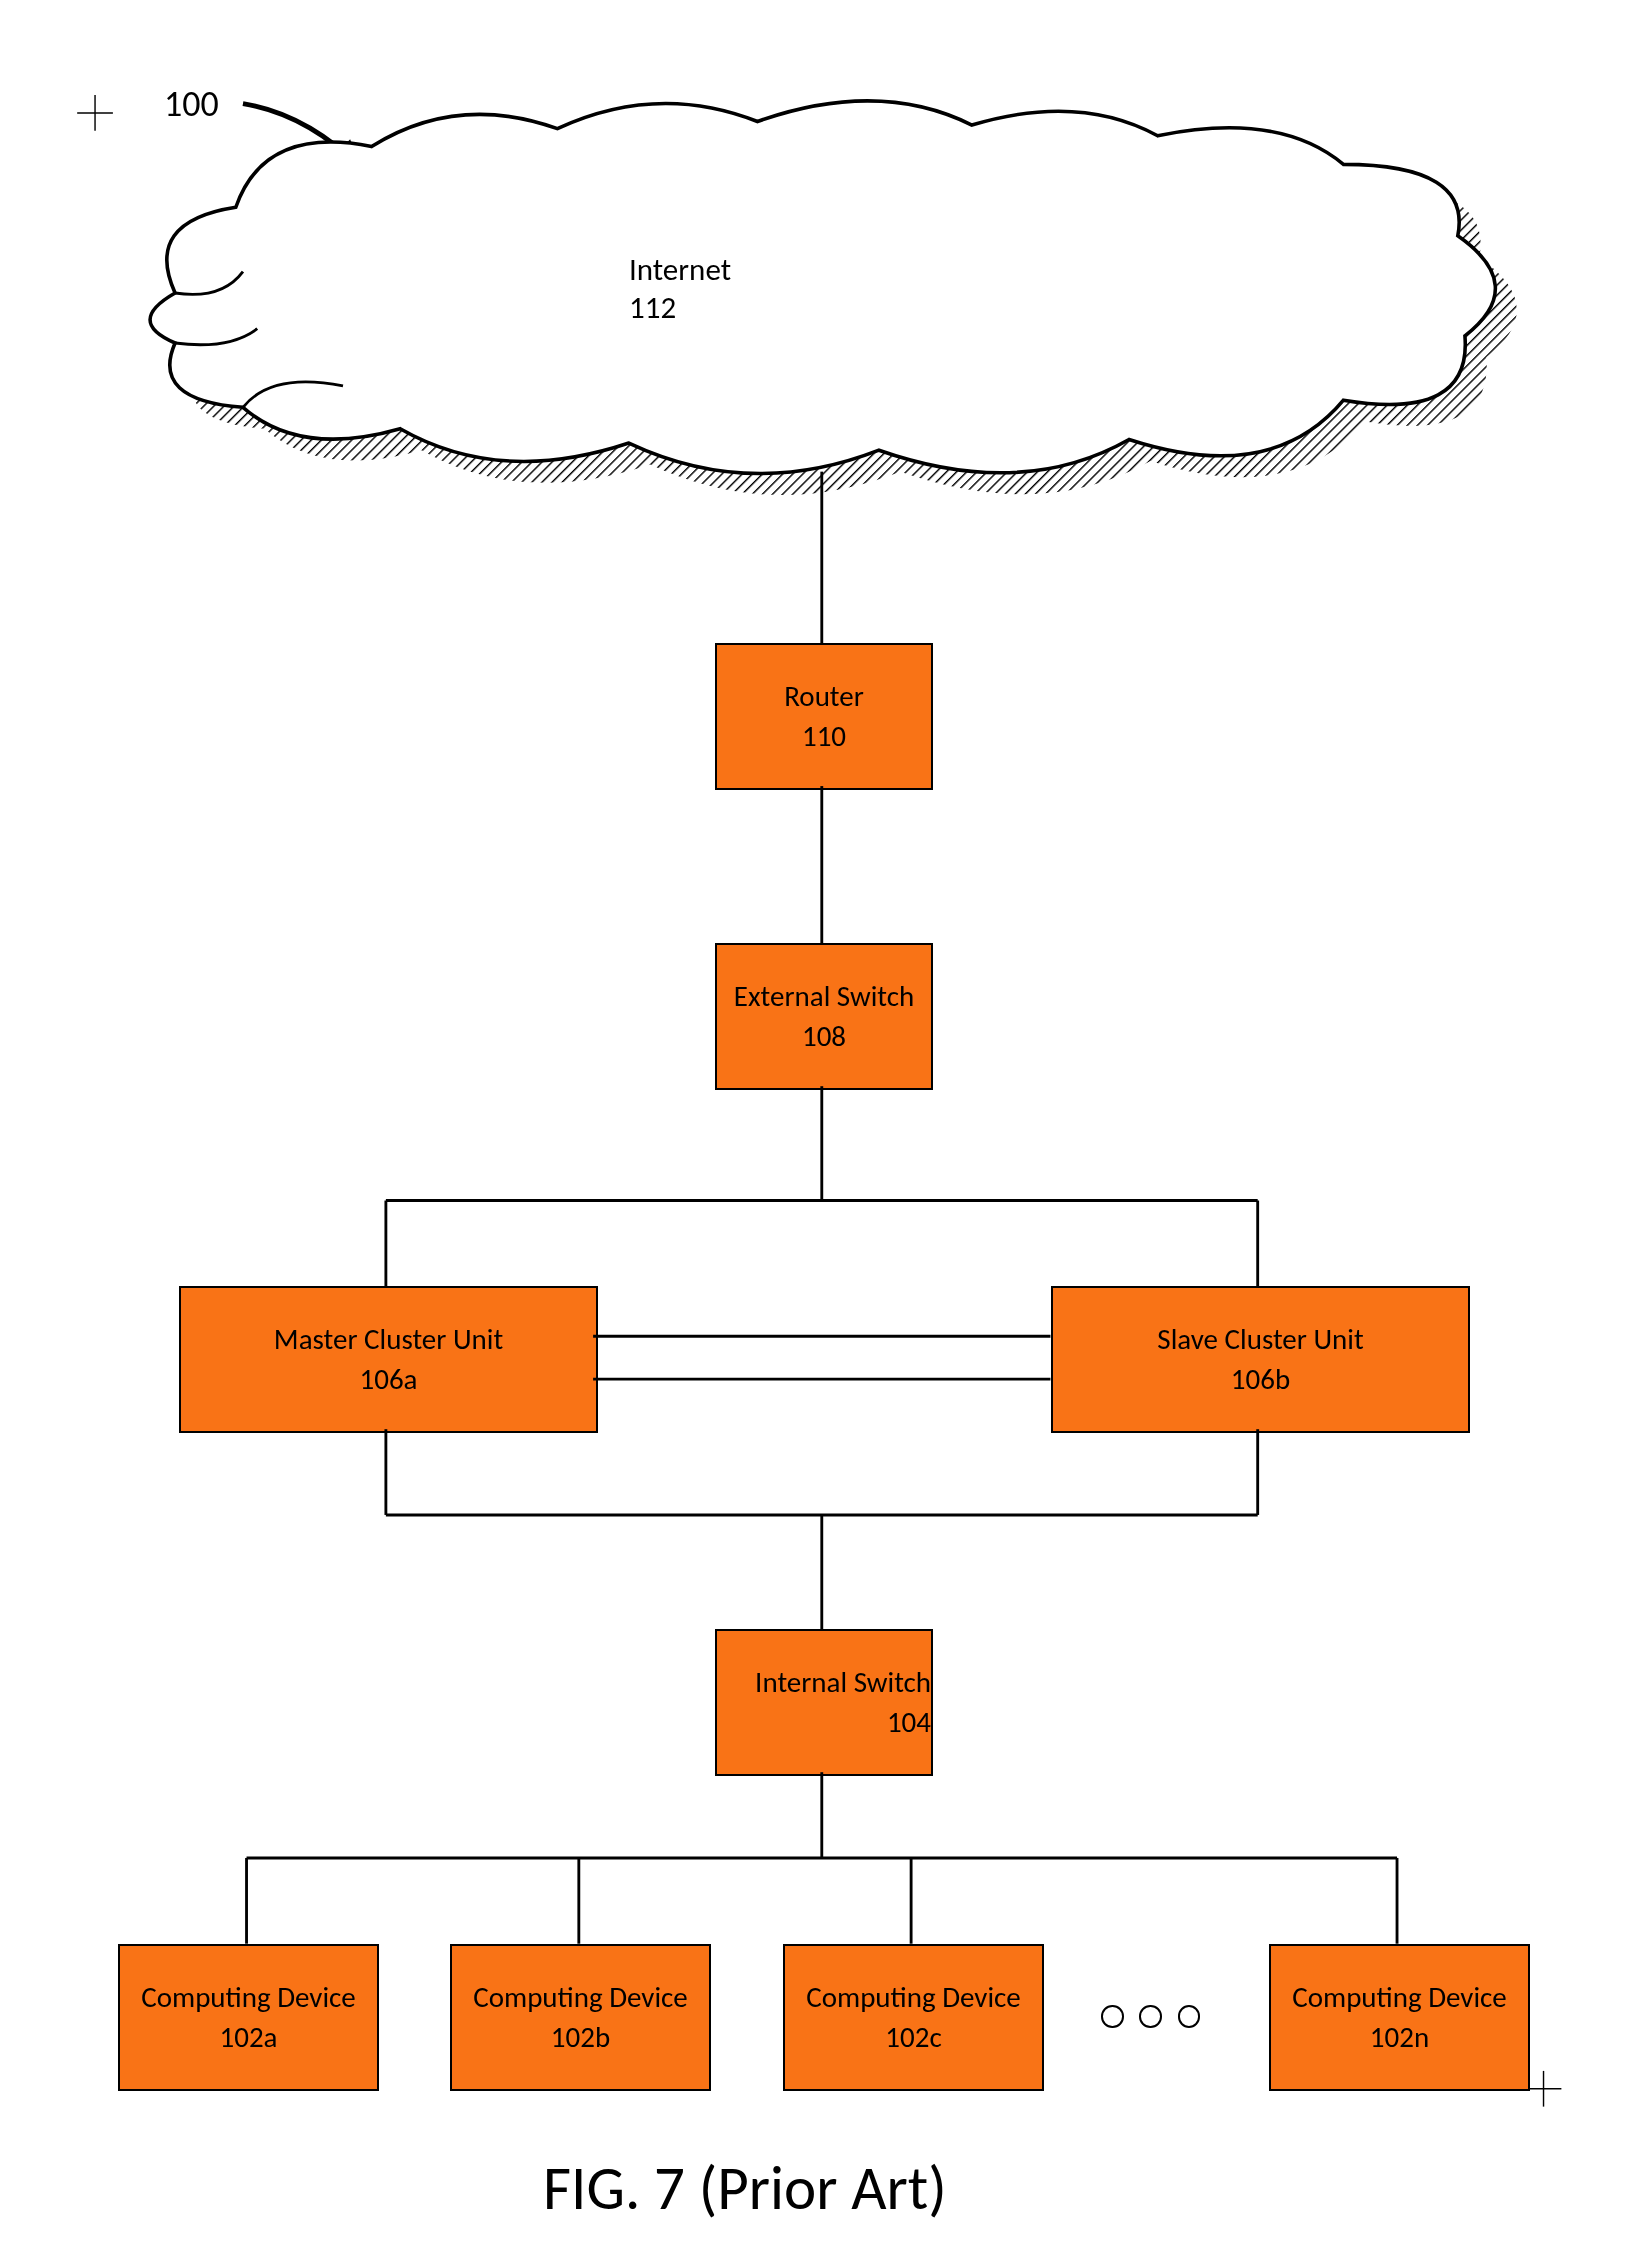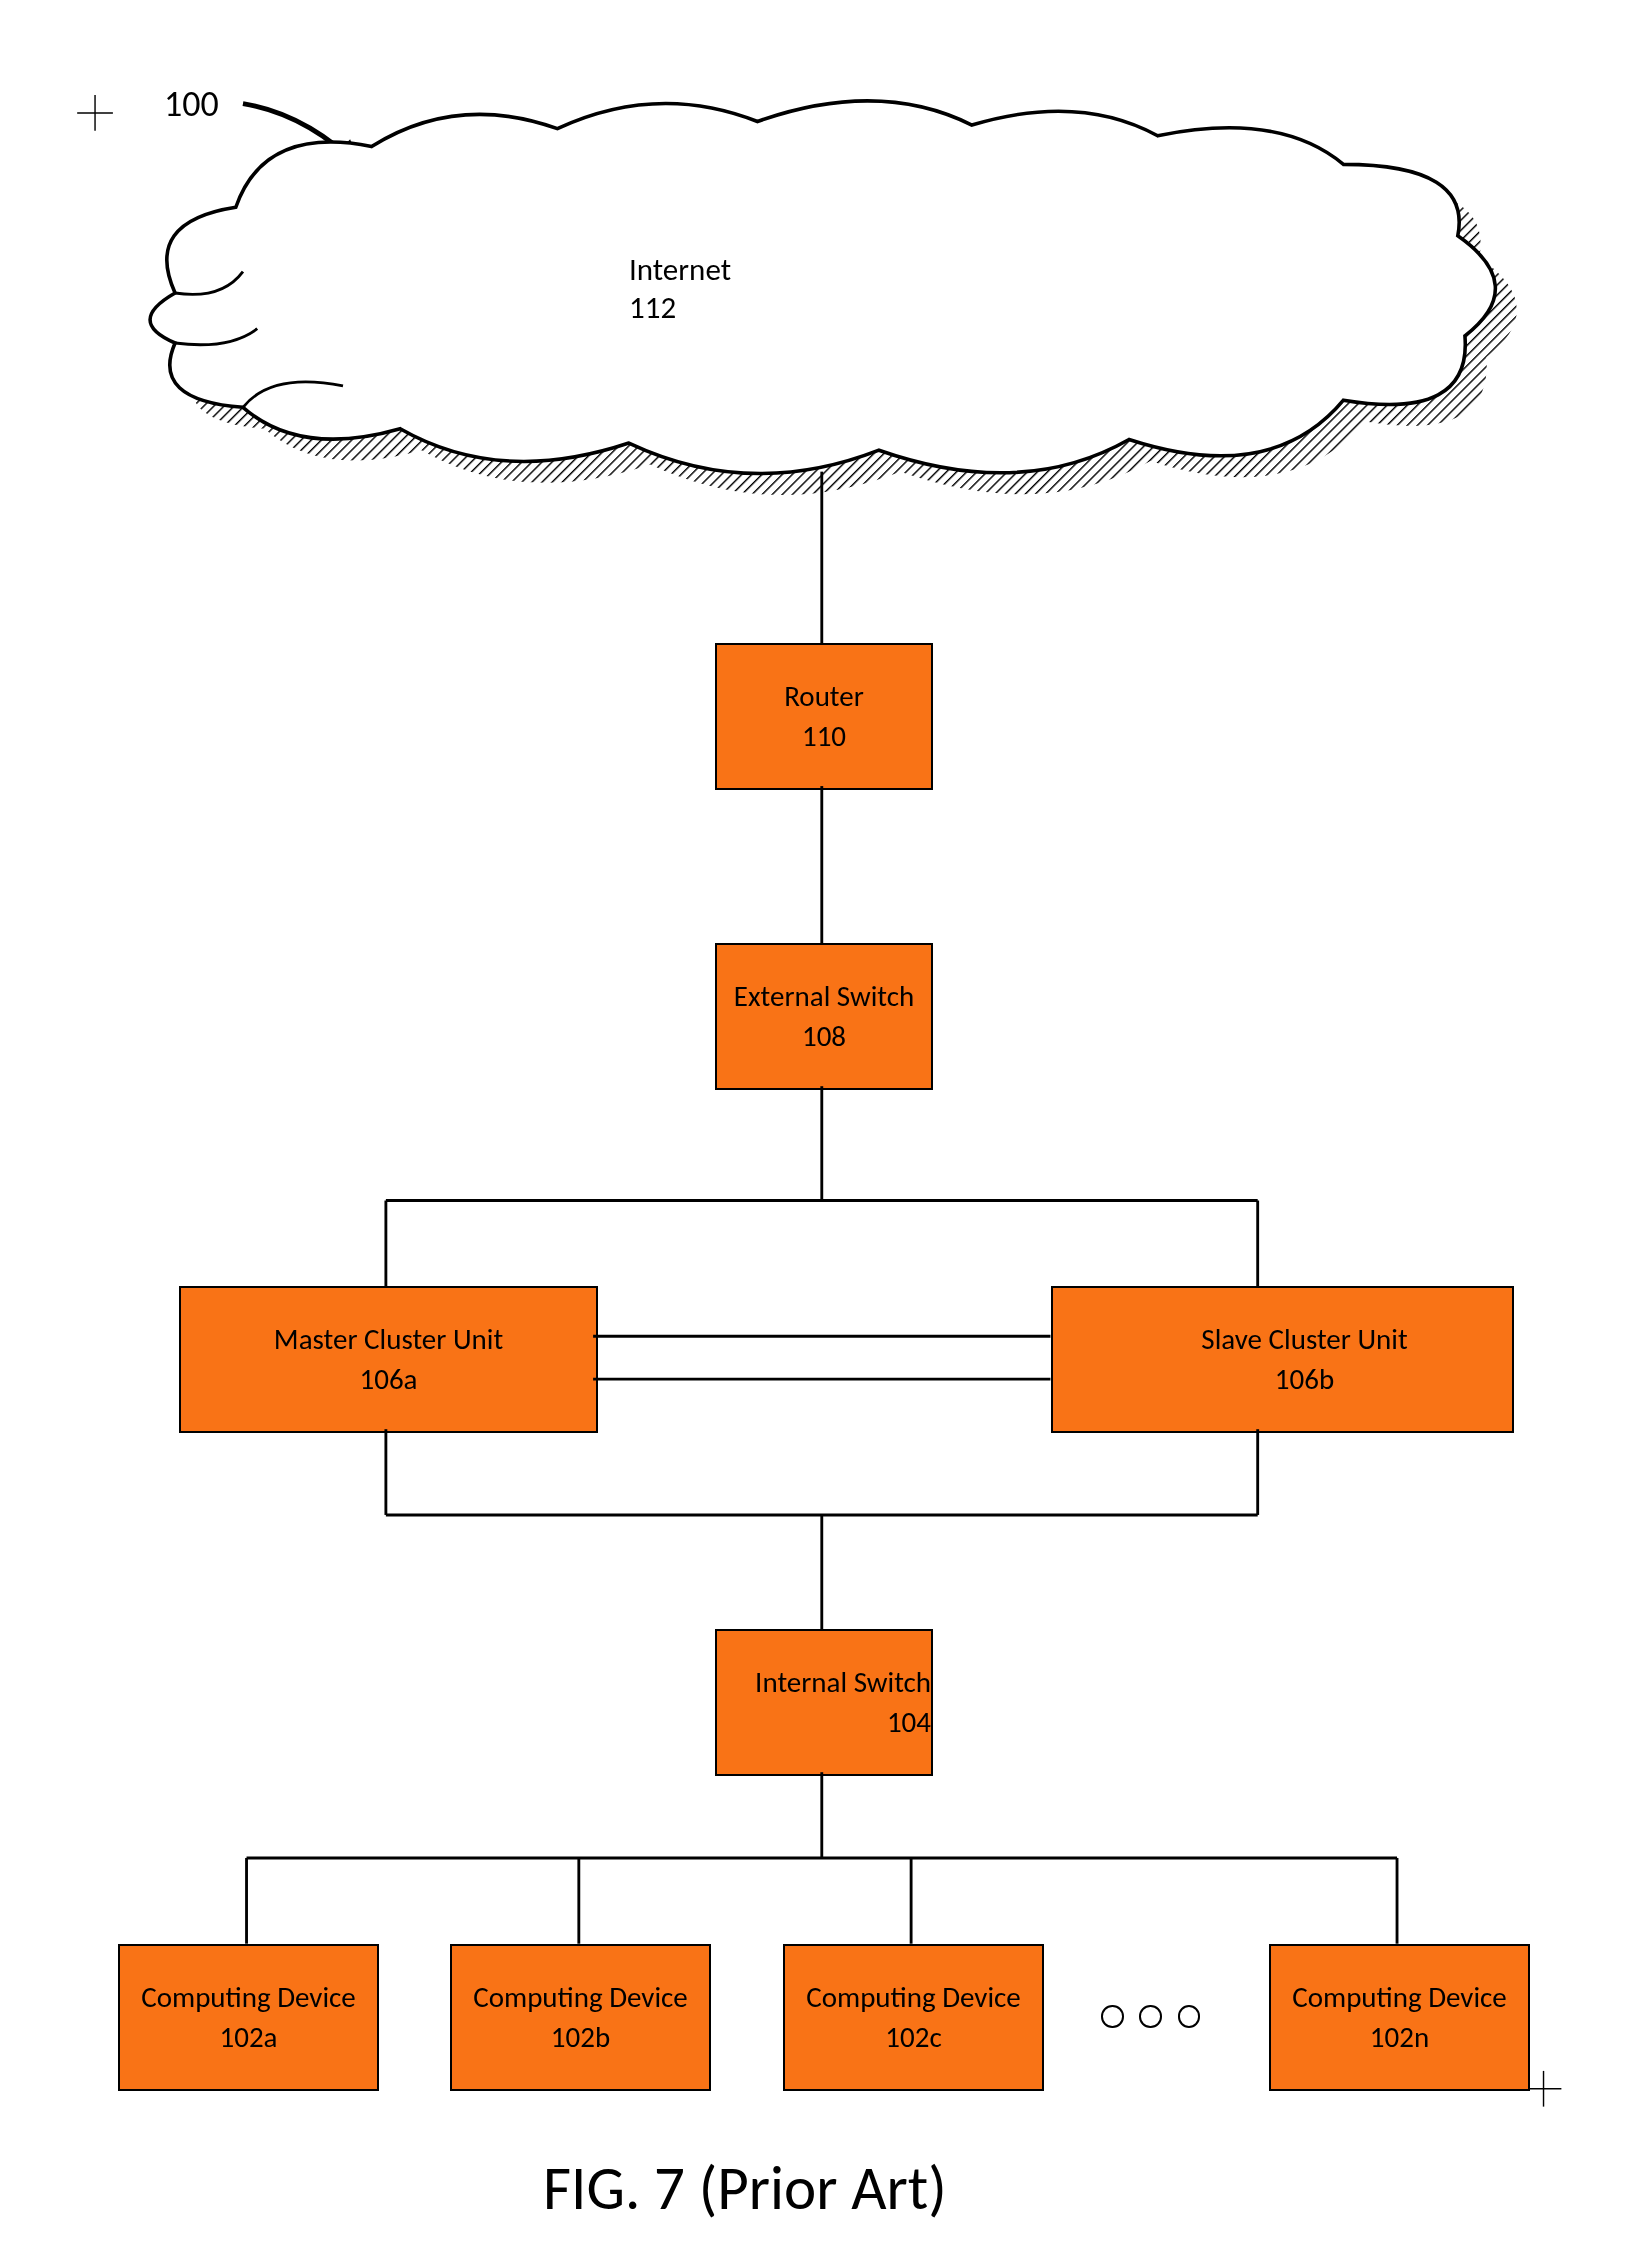--- a/index.html
+++ b/index.html
@@ -156,21 +156,21 @@
     <line x1="540" y1="1680" x2="1760" y2="1680" stroke="#000" stroke-width="4"></line>
     <line x1="540" y1="1680" x2="540" y2="1800" stroke="#000" stroke-width="4"></line>
     <line x1="1760" y1="1680" x2="1760" y2="1800" stroke="#000" stroke-width="4"></line>
   </svg>
 
   <div class="box" style="left:179px; top:1286px; width:415px; height:143px;">
     <span>Master Cluster Unit</span>
     <span class="ref">106a</span>
   </div>
 
-  <div class="box" style="left:1051px; top:1286px; width:415px; height:143px;padding-left:44px;">
+  <div class="box" style="left:1051px; top:1286px; width:415px; height:143px;">
     <span>Slave Cluster Unit</span>
     <span class="ref">106b</span>
   </div>
 
   <svg class="overlay" width="1650" height="2261" viewBox="0 0 2309 3164">
     <line x1="830" y1="1870" x2="1470" y2="1870" stroke="#000" stroke-width="4"></line>
     <line x1="830" y1="1930" x2="1470" y2="1930" stroke="#000" stroke-width="4"></line>
   </svg>
 
   <svg class="overlay" width="1650" height="2261" viewBox="0 0 2309 3164">

